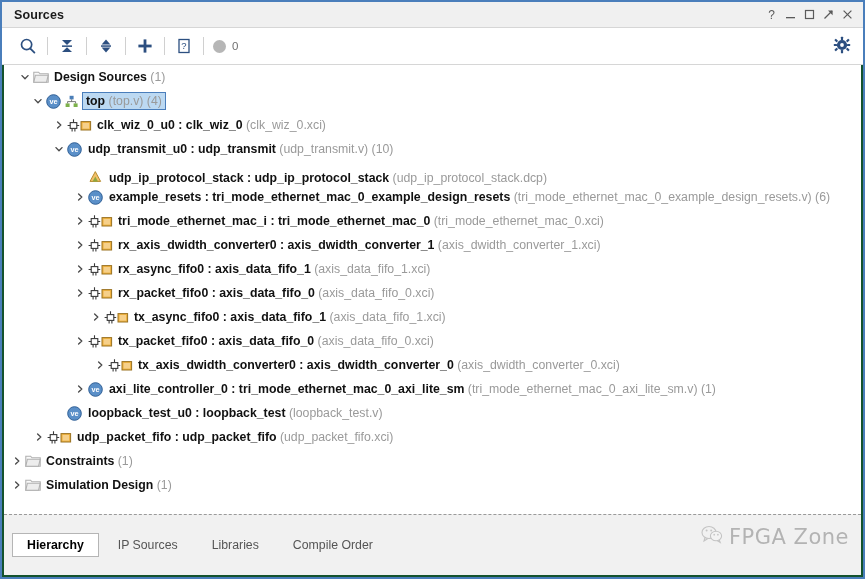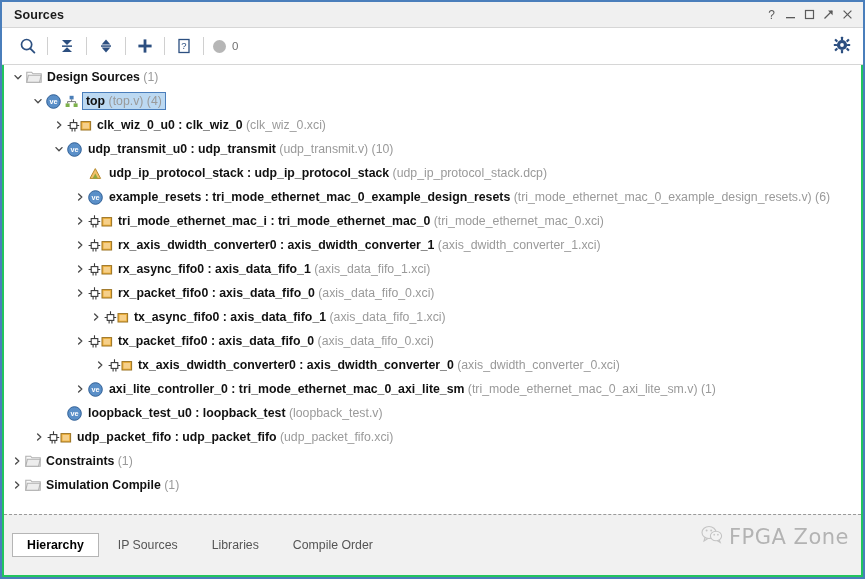--- a/index.html
+++ b/index.html
@@ -1,20 +1,20 @@
 <!DOCTYPE html>
 <html><head>
 <meta charset="utf-8">
 <style>
   html,body{margin:0;padding:0;background:#ffffff;}
   body{font-family:"Liberation Sans", sans-serif;}
   .app{
     position:relative;width:865px;height:579px;
     box-sizing:border-box;
-    background:#22c55e;
+    background:#14532d;
     border:2px solid #4a7ebb;
     overflow:hidden;
   }
   
   .titlebar{
     position:relative;height:25px;
     background:#f0f0f0;
     border-bottom:1px solid #d6d6d6;
     display:flex;align-items:center;
   }
@@ -203,21 +203,21 @@
           <rect x="2.1" y="11.9" width="2.2" height="3.2" rx="0.5" transform="rotate(45 3.2 13.5)"></rect>
           <rect x="13.7" y="11.9" width="2.2" height="3.2" rx="0.5" transform="rotate(-45 14.8 13.5)"></rect>
           <circle cx="9" cy="9" r="5.1"></circle>
         </g>
         <circle cx="9" cy="9" r="1.9" fill="#ffffff"></circle>
       </svg>
     </div>
   </div>
 
   <div class="tree" id="tree">
-      <div class="row" style="padding-left: 6px;">
+      <div class="row" style="padding-left: 13px;">
         <span class="arrow">
           <svg width="10" height="10" viewBox="0 0 10 10">
             <path d="M2 3.6 L5 6.8 L8 3.6" fill="none" stroke="#4a4a4a" stroke-width="1.35" stroke-linecap="round" stroke-linejoin="round"></path>
           </svg>
         </span>
         <span class="icon">
           <svg width="16" height="14" viewBox="0 0 16 14">
             <path d="M0.8 2.2 L5.6 2.2 L7 3.8 L15.2 3.8 L15.2 12.2 L0.8 12.2 Z" fill="#fafafa" stroke="#b0b0b0" stroke-width="1.1"></path>
             <path d="M2.4 5.2 L15.2 5.2 L13.6 12.2 L0.8 12.2 Z" fill="#ededed" stroke="#b0b0b0" stroke-width="1.1"></path>
           </svg>
@@ -271,21 +271,21 @@
           </svg>
         </span>
         <span class="icon">
           <svg width="15" height="15" viewBox="0 0 15 15">
             <circle cx="7.5" cy="7.5" r="6.8" fill="#5a8fc8" stroke="#2f5f96" stroke-width="1"></circle>
             <text x="7.5" y="10.4" font-size="7.3" font-family="Liberation Sans, sans-serif" font-weight="bold" fill="#ffffff" text-anchor="middle">ve</text>
           </svg>
         </span>
         <span><span class="lbl">udp_transmit_u0 : udp_transmit</span><span class="dim"> (udp_transmit.v) (10)</span></span>
       </div>
-      <div class="row" style="padding-left: 68px;">
+      <div class="row" style="padding-left: 68px; align-items: flex-end;">
         <span class="arrow empty"></span>
         <span class="icon">
           <svg width="15" height="15" viewBox="0 0 15 15">
             <path d="M2 12.4 L7.3 2.6 L12.6 12.4 Z" fill="#f3c06a" stroke="#b58b2e" stroke-width="1"></path>
             <path d="M4.6 12.4 L7.3 7.4 L10 12.4 Z" fill="#8fa83e"></path>
           </svg>
         </span>
         <span><span class="lbl">udp_ip_protocol_stack : udp_ip_protocol_stack</span><span class="dim"> (udp_ip_protocol_stack.dcp)</span></span>
       </div>
       <div class="row" style="padding-left: 68px;">
@@ -489,21 +489,21 @@
           <svg width="10" height="10" viewBox="0 0 10 10">
             <path d="M3.6 2 L6.8 5 L3.6 8" fill="none" stroke="#4a4a4a" stroke-width="1.35" stroke-linecap="round" stroke-linejoin="round"></path>
           </svg>
         </span>
         <span class="icon">
           <svg width="16" height="14" viewBox="0 0 16 14">
             <path d="M0.8 2.2 L5.6 2.2 L7 3.8 L15.2 3.8 L15.2 12.2 L0.8 12.2 Z" fill="#fafafa" stroke="#b0b0b0" stroke-width="1.1"></path>
             <path d="M2.4 5.2 L15.2 5.2 L13.6 12.2 L0.8 12.2 Z" fill="#ededed" stroke="#b0b0b0" stroke-width="1.1"></path>
           </svg>
         </span>
-        <span><span class="lbl">Simulation Compile</span><span class="dim"> (1)</span></span>
+        <span><span class="lbl">Simulation Design</span><span class="dim"> (1)</span></span>
       </div>
     </div>
 
   <div class="tabbar">
     <div class="tabs" id="tabs">
         <div class="tab active">Hierarchy</div>
         <div class="tab">IP Sources</div>
         <div class="tab">Libraries</div>
         <div class="tab">Compile Order</div>
       </div>

